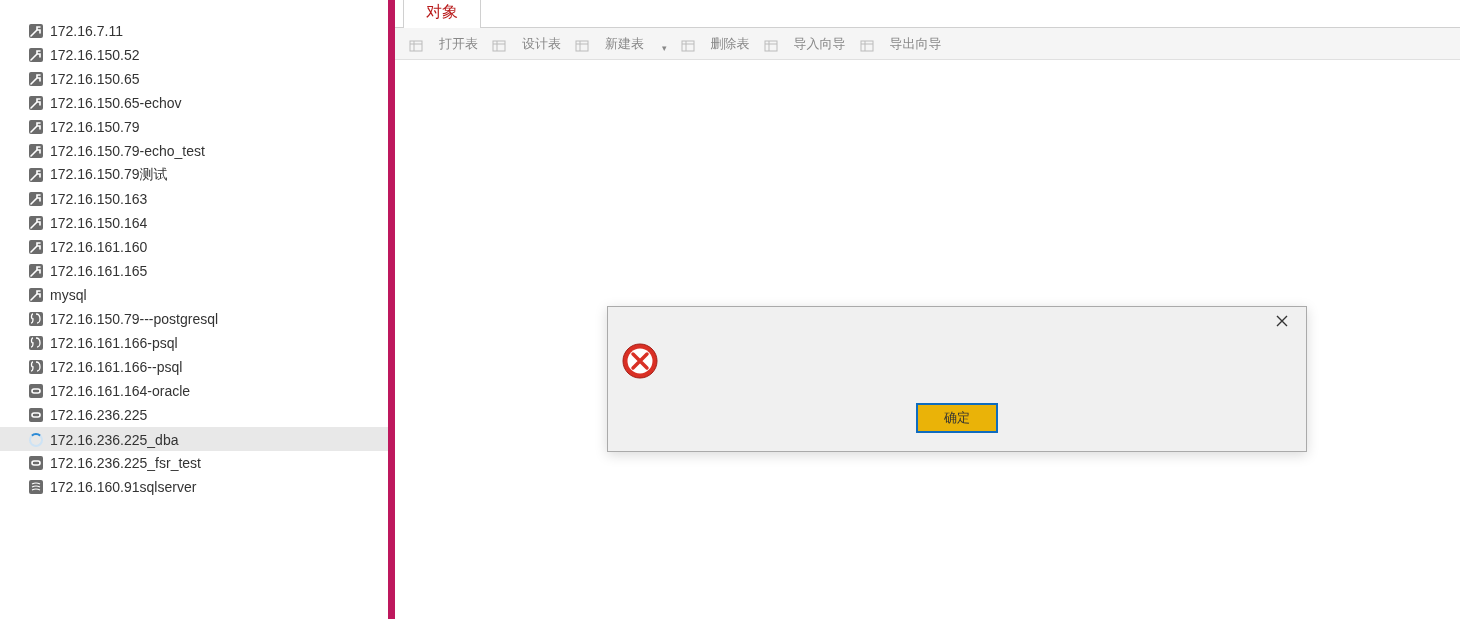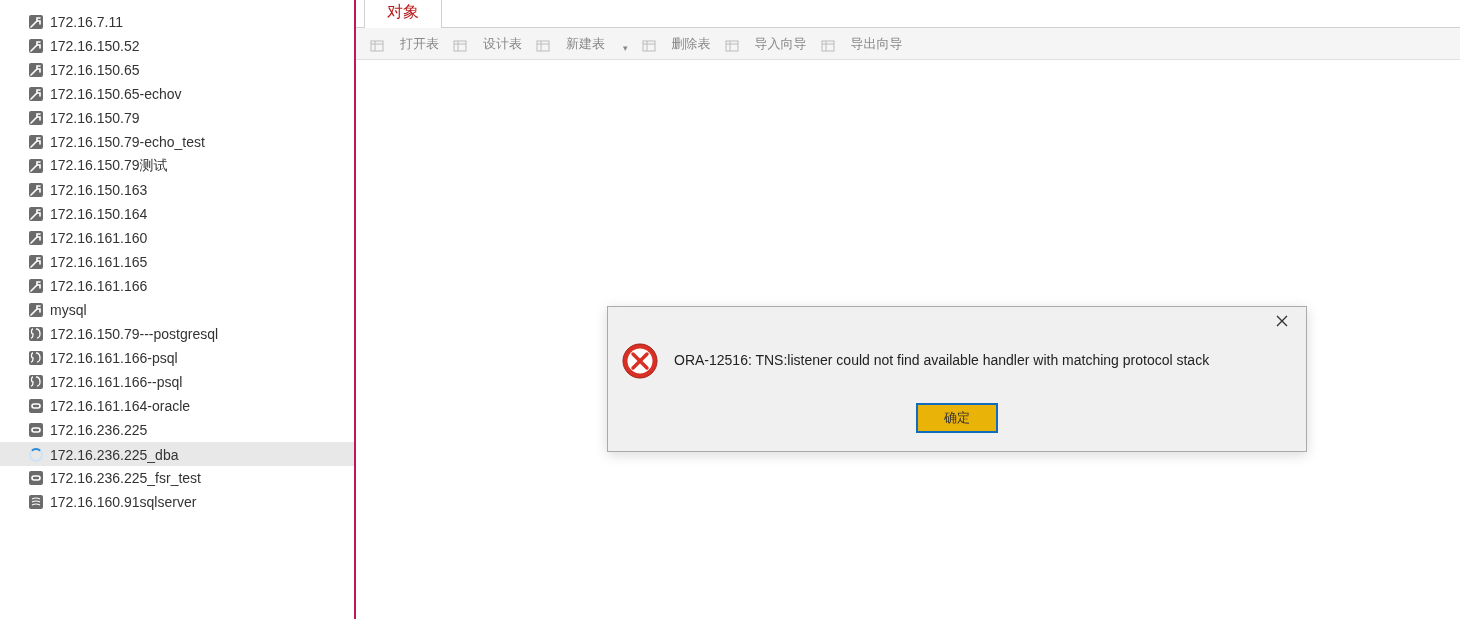--- a/index.html
+++ b/index.html
@@ -8,25 +8,25 @@
       font-size: 14px;
       color: #333;
       background: #fff;
       width: 1460px;
       height: 619px;
       overflow: hidden;
       position: relative;
     }
     .container { display: flex; height: 100%; }
     .sidebar {
-      width: 356px;
+      width: 395px;
       background: #fff;
       overflow-y: auto;
-      border-right: 2px solid #be185d;
-      padding-top: 10px;
+      border-right: 7px solid #be185d;
+      padding-top: 19px;
     }
     .conn-item {
       display: flex;
       align-items: center;
       padding: 3px 0 3px 28px;
       cursor: pointer;
       height: 24px;
       white-space: nowrap;
     }
     .conn-item.selected { background: #e8e8e8; align-items: flex-end; }
@@ -251,29 +251,20 @@
         <span class="conn-label">172.16.161.160</span>
       </div>
       <div class="conn-item">
         <span class="conn-icon">
           <svg width="16" height="16" viewBox="0 0 16 16">
             <rect x="1" y="1" width="14" height="14" rx="2" fill="#6b6b6b"></rect>
             <path d="M3 13 L9 7 M9 7 L9 4 L12 4 M9 7 L12 7 L12 10" stroke="#fff" stroke-width="1.6" fill="none" stroke-linecap="round"></path>
           </svg>
         </span>
         <span class="conn-label">172.16.161.165</span>
-      </div>
-      <div class="conn-item">
-        <span class="conn-icon">
-          <svg width="16" height="16" viewBox="0 0 16 16">
-            <rect x="1" y="1" width="14" height="14" rx="2" fill="#6b6b6b"></rect>
-            <path d="M3 13 L9 7 M9 7 L9 4 L12 4 M9 7 L12 7 L12 10" stroke="#fff" stroke-width="1.6" fill="none" stroke-linecap="round"></path>
-          </svg>
-        </span>
-        <span class="conn-label">172.16.161.166</span>
       </div>
       <div class="conn-item">
         <span class="conn-icon">
           <svg width="16" height="16" viewBox="0 0 16 16">
             <rect x="1" y="1" width="14" height="14" rx="2" fill="#6b6b6b"></rect>
             <path d="M3 13 L9 7 M9 7 L9 4 L12 4 M9 7 L12 7 L12 10" stroke="#fff" stroke-width="1.6" fill="none" stroke-linecap="round"></path>
           </svg>
         </span>
         <span class="conn-label">mysql</span>
       </div>
@@ -427,18 +418,17 @@
     </div>
   </div>
   <div class="modal-body">
     <div class="error-ico">
       <svg width="36" height="36" viewBox="0 0 36 36">
         <circle cx="18" cy="18" r="17" fill="#d93025" stroke="#a31f17" stroke-width="1"></circle>
         <circle cx="18" cy="18" r="12.5" fill="#fff"></circle>
         <path d="M11 11 L25 25 M25 11 L11 25" stroke="#d93025" stroke-width="3.5" stroke-linecap="round"></path>
       </svg>
     </div>
-    <div class="modal-text">ORA-12516: TNS:listener could not find available handler with matching protocol stack</div>
   </div>
   <div class="modal-footer">
     <button class="ok-btn">确定</button>
   </div>
 </div>
 
 </body></html>

